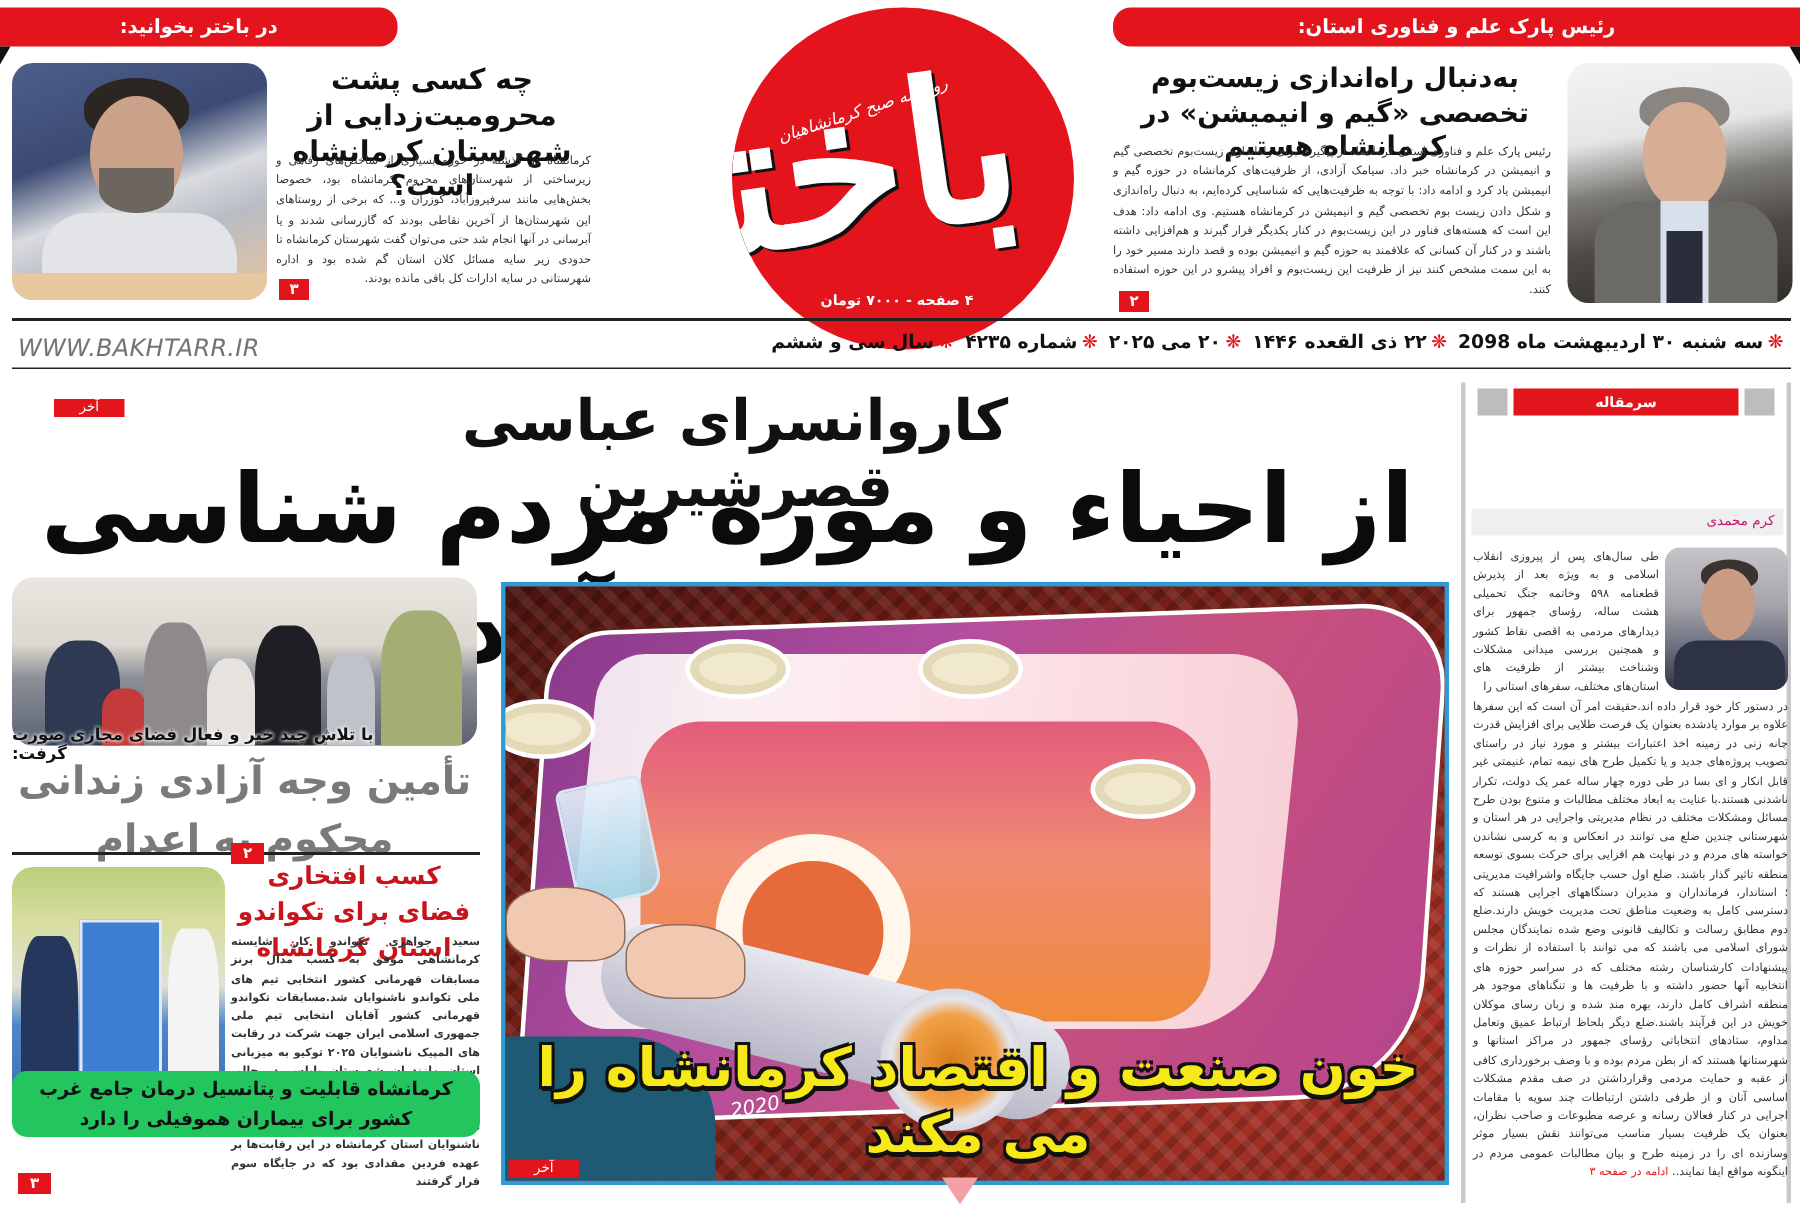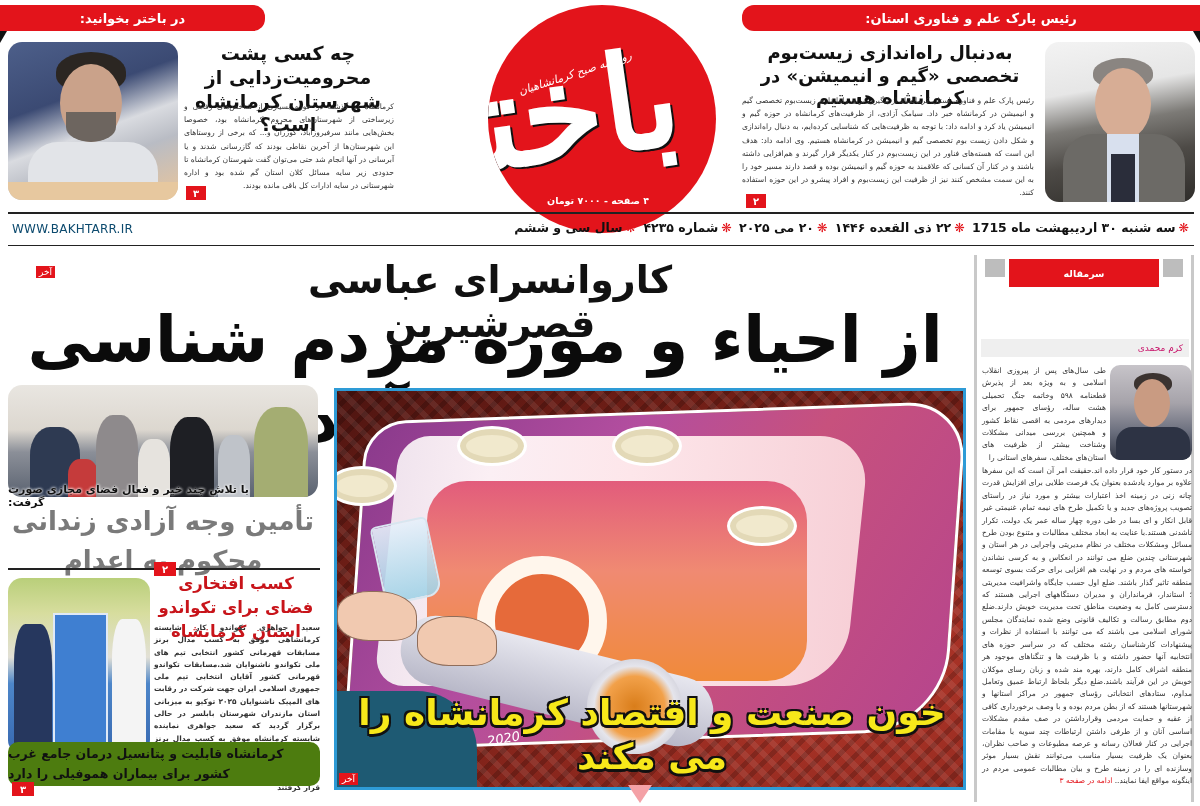--- a/index.html
+++ b/index.html
@@ -64,33 +64,33 @@
     font-size: 9.5px; font-weight: bold; direction: rtl;
   }
 
   
   .rule { position: absolute; left: 8px; width: 1186px; height: 2px; background: #222; }
   .dateline {
     position: absolute; right: 8px; top: 220px; direction: rtl; font-size: 12.5px; font-weight: bold; color: #111;
     white-space: nowrap;
   }
   .dateline .star { color: #e3141b; margin: 0 3px; }
-  .website { position: absolute; left: 12px; top: 222px; font-size: 12px; color: #0c4a6e; letter-spacing: 0.2px; }
+  .website { position: absolute; left: 12px; top: 222px; font-size: 16px; color: #737373; letter-spacing: 0.2px; font-style: italic; }
 
   
   .kicker {
     position: absolute; left: 230px; top: 258px; width: 520px; text-align: center; direction: rtl;
     font-weight: bold; font-size: 38px; color: #111; letter-spacing: -1px; line-height: 44px;
   }
   .main-hl {
     position: absolute; left: 20px; top: 300px; width: 930px; text-align: center; direction: rtl;
     font-weight: bold; font-size: 64px; color: #0b0b0b; line-height: 80px; letter-spacing: -2px;
   }
   .tag-akhar {
-    position: absolute; background: #e3141b; color: #fff; font-size: 9px; padding: 1px 3px;
+    position: absolute; background: #e3141b; color: #fff; font-size: 9px; padding: 1px 17px;
     direction: rtl;
   }
 
   
   .photo-family { left: 8px; top: 385px; width: 310px; height: 112px;
     background: linear-gradient(180deg,#e9e6e1 0%,#dcd7cf 40%,#8b8f98 60%,#5a6270 100%); }
   .person { position:absolute; bottom:0; border-radius: 40% 40% 0 0; }
   .kicker-left {
     position: absolute; left: 8px; top: 483px; width: 272px; text-align: left; direction: rtl;
     font-size: 11px; font-weight: bold; color: #111; text-shadow: 0 0 3px #fff, 0 0 3px #fff;
@@ -104,22 +104,22 @@
   .photo-tkd { left: 8px; top: 578px; width: 142px; height: 176px;
     background: linear-gradient(180deg,#b9cf7a 0%,#d7dd9e 20%,#e2e0d6 45%,#4d86c9 60%,#3768b0 100%); }
   .banner-stand { position:absolute; left: 45px; top: 35px; width: 55px; height: 135px; background: #3f7fd1; border: 2px solid #dfe9f7; }
   .hl-tkd {
     position: absolute; left: 152px; top: 572px; width: 168px; text-align: center; direction: rtl;
     font-size: 16.5px; font-weight: bold; color: #c8141a; line-height: 24px;
   }
   .bt-tkd { left: 154px; top: 622px; width: 166px; font-size: 7.4px; line-height: 12.3px; font-weight: bold; }
 
   .grey-box {
-    position: absolute; left: 8px; top: 742px; width: 312px; height: 44px; background: #4d7c0f;
-    border-radius: 10px; direction: rtl; text-align: left; font-weight: bold; font-size: 12.5px;
+    position: absolute; left: 8px; top: 714px; width: 312px; height: 44px; background: #22c55e;
+    border-radius: 10px; direction: rtl; text-align: center; font-weight: bold; font-size: 12.5px;
     line-height: 20px; color: #111; padding-top: 2px;
   }
 
   
   .cartoon-frame {
     position: absolute; left: 334px; top: 388px; width: 632px; height: 402px;
     border: 3px solid #2e9bd6; overflow: hidden; background: #7d2a20;
   }
   .rug {
     position: absolute; inset: 0;
@@ -168,21 +168,21 @@
   .pointer { position:absolute; left: 628px; top: 785px; width: 0; height: 0;
     border-left: 12px solid transparent; border-right: 12px solid transparent; border-top: 18px solid #f4a1a6; }
 
   
   .editorial-box {
     position: absolute; left: 974px; top: 255px; width: 220px; height: 547px;
     border-left: 3px solid #c9c9c9; border-right: 3px solid #c9c9c9; background: #fff;
   }
   .ed-label-wrap { position:absolute; left: 8px; top: 4px; width: 198px; height: 18px; display:flex; gap:4px; }
   .ed-grey { width: 20px; height: 18px; background: #bdbdbd; }
-  .ed-label { flex:1; height: 28px; background: #e3141b; color:#fff; font-size: 9.5px; font-weight: bold;
+  .ed-label { flex:1; height: 18px; background: #e3141b; color:#fff; font-size: 9.5px; font-weight: bold;
     display:flex; align-items:center; justify-content:center; direction: rtl; }
   .ed-title {
     position:absolute; left: 6px; top: 26px; width: 202px; text-align: center; direction: rtl;
     font-size: 14px; font-weight: bold; line-height: 21px; color: #111;
   }
   .ed-author-bar {
     position:absolute; left: 4px; top: 84px; width: 208px; height: 18px; background: #efefef;
     direction: rtl; font-size: 9px; color: #c8146a; padding-right: 6px; line-height: 18px;
   }
   .photo-editor { left: 1110px; top: 365px; width: 82px; height: 95px; border-radius: 10px;
@@ -227,21 +227,21 @@
   <div class="hair" style="left:48px;top:16px;width:60px;height:30px;background:#8a8581;"></div>
   <div class="face" style="left:50px;top:26px;width:56px;height:72px;background:#d7ad95;"></div>
   <div style="position:absolute;left:18px;top:92px;width:122px;height:70px;background:#6c6a66;border-radius:30px 30px 0 0;"></div>
   <div style="position:absolute;left:62px;top:92px;width:32px;height:70px;background:#d8e0ee;"></div>
   <div style="position:absolute;left:66px;top:112px;width:24px;height:50px;background:#2a2d3a;"></div>
 </div>
 
 <div class="rule" style="top:212px;"></div>
 <div class="website">WWW.BAKHTARR.IR</div>
 <div class="dateline">
-  <span class="star">❋</span><span>سه شنبه ۳۰ اردیبهشت ماه 1715</span>
+  <span class="star">❋</span><span>سه شنبه ۳۰ اردیبهشت ماه 2098</span>
   <span class="star">❋</span><span>۲۲ ذی القعده ۱۴۴۶</span>
   <span class="star">❋</span><span>۲۰ می ۲۰۲۵</span>
   <span class="star">❋</span><span>شماره ۴۲۳۵</span>
   <span class="star">❋</span><span>سال سی و ششم</span>
 </div>
 <div class="rule" style="top:245px;height:1px;"></div>
 
 <div class="kicker">کاروانسرای عباسی قصرشیرین</div>
 <div class="tag-akhar" style="left:36px;top:266px;">آخر</div>
 <div class="main-hl">از احیاء و موزه مردم شناسی تا حلبی آباد</div>

